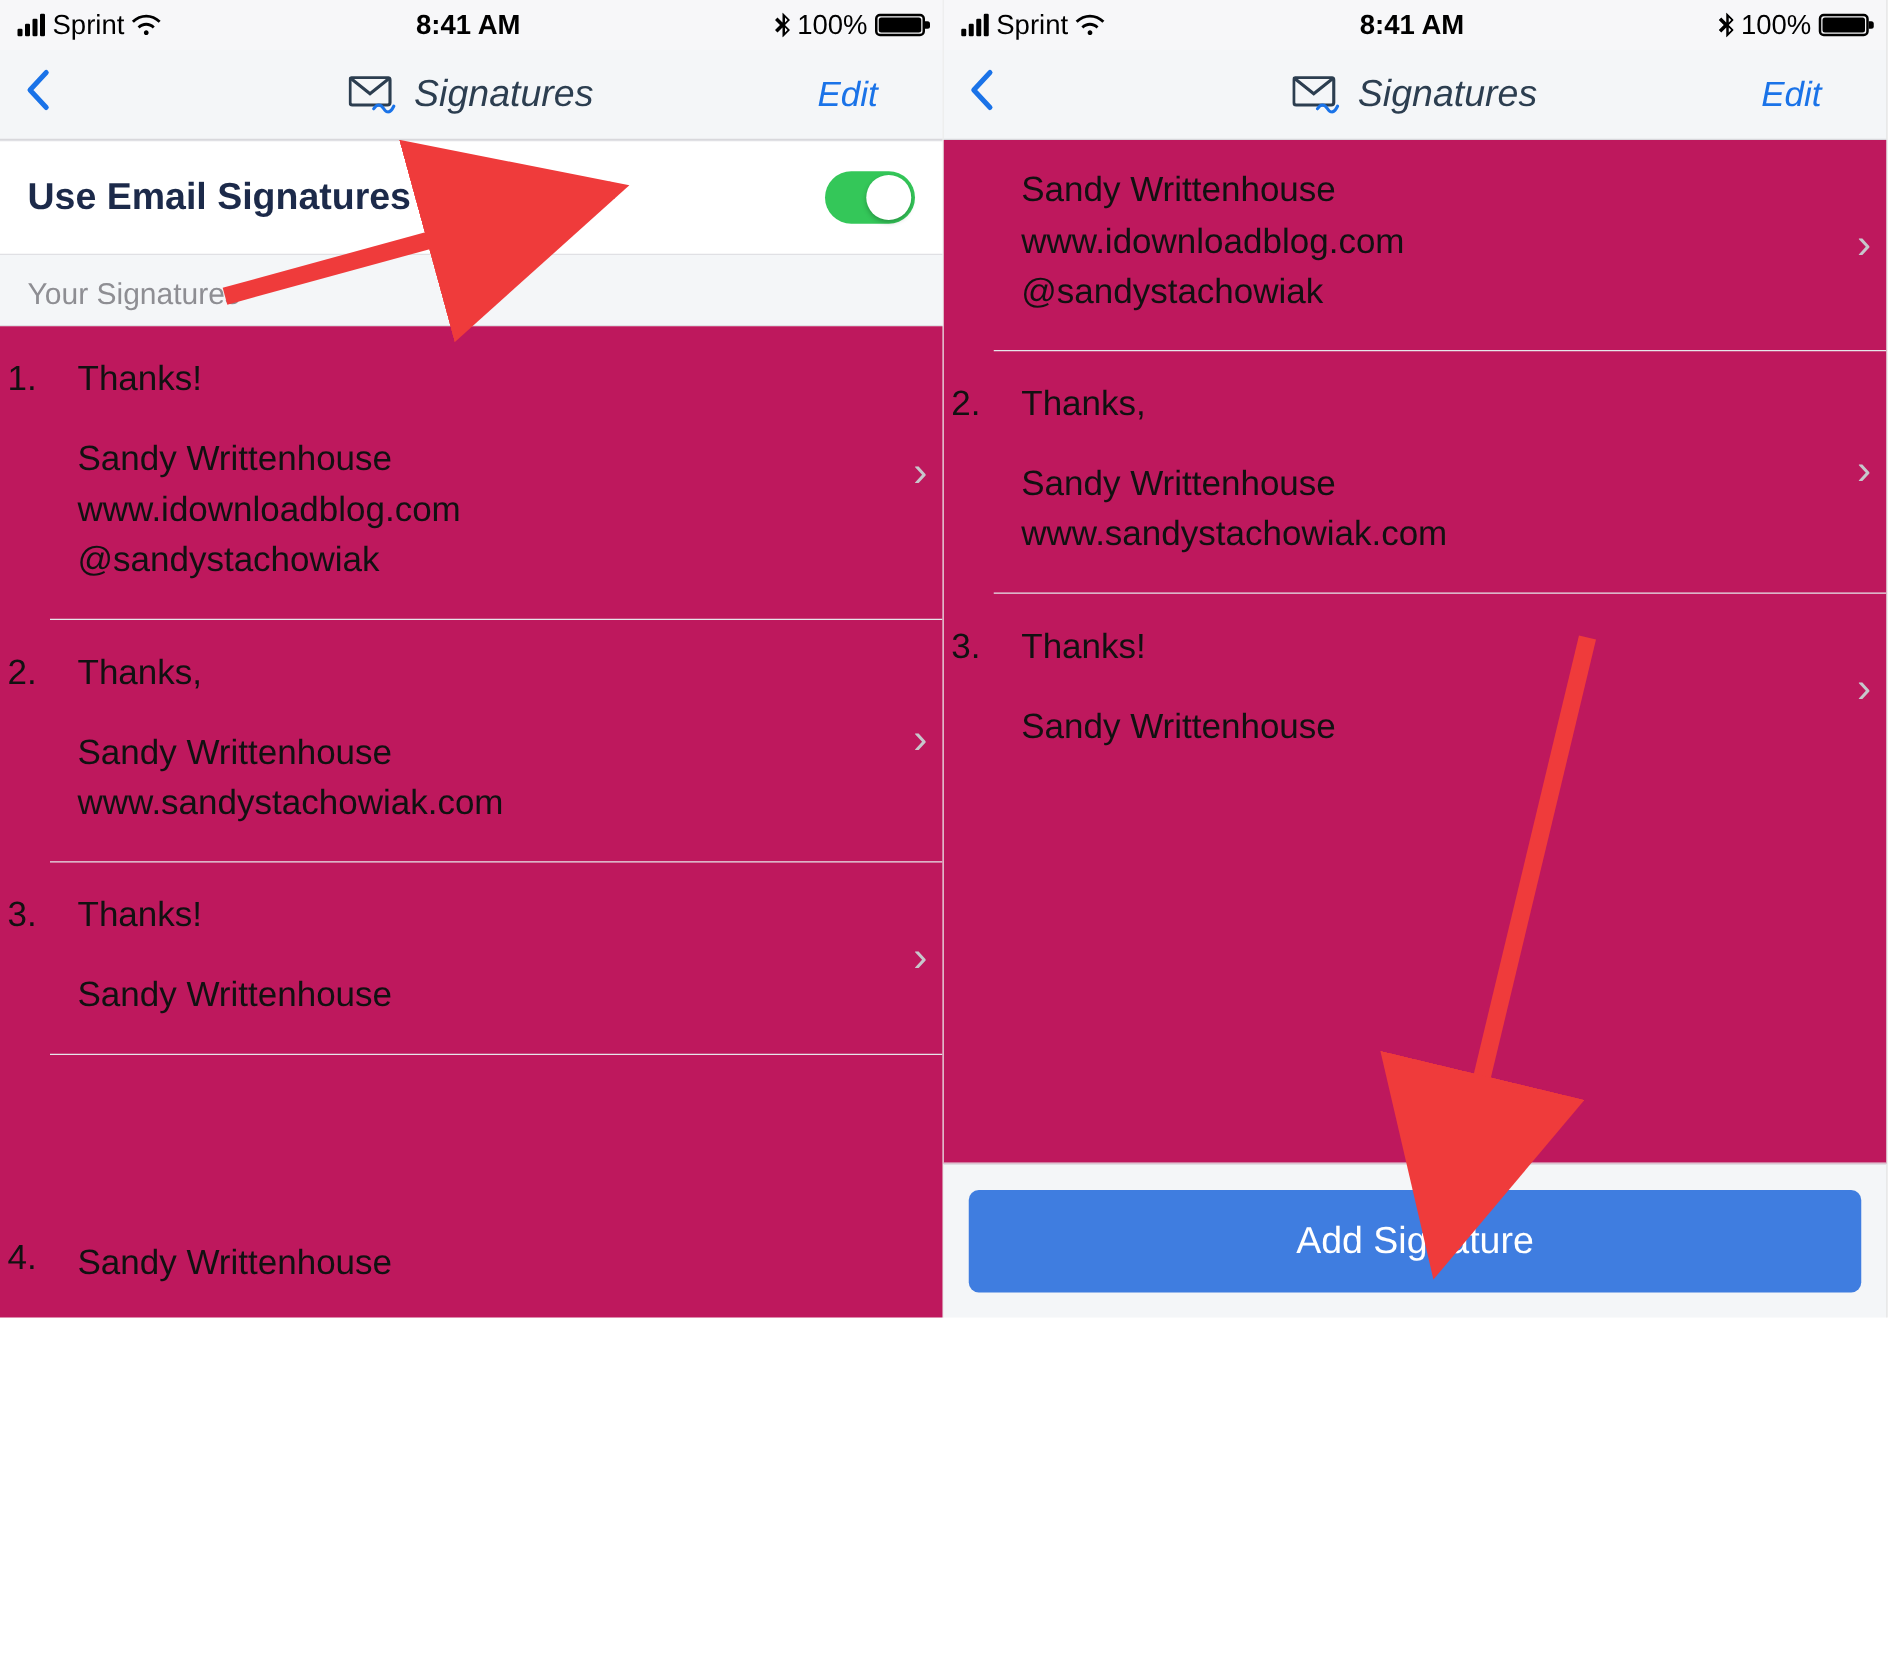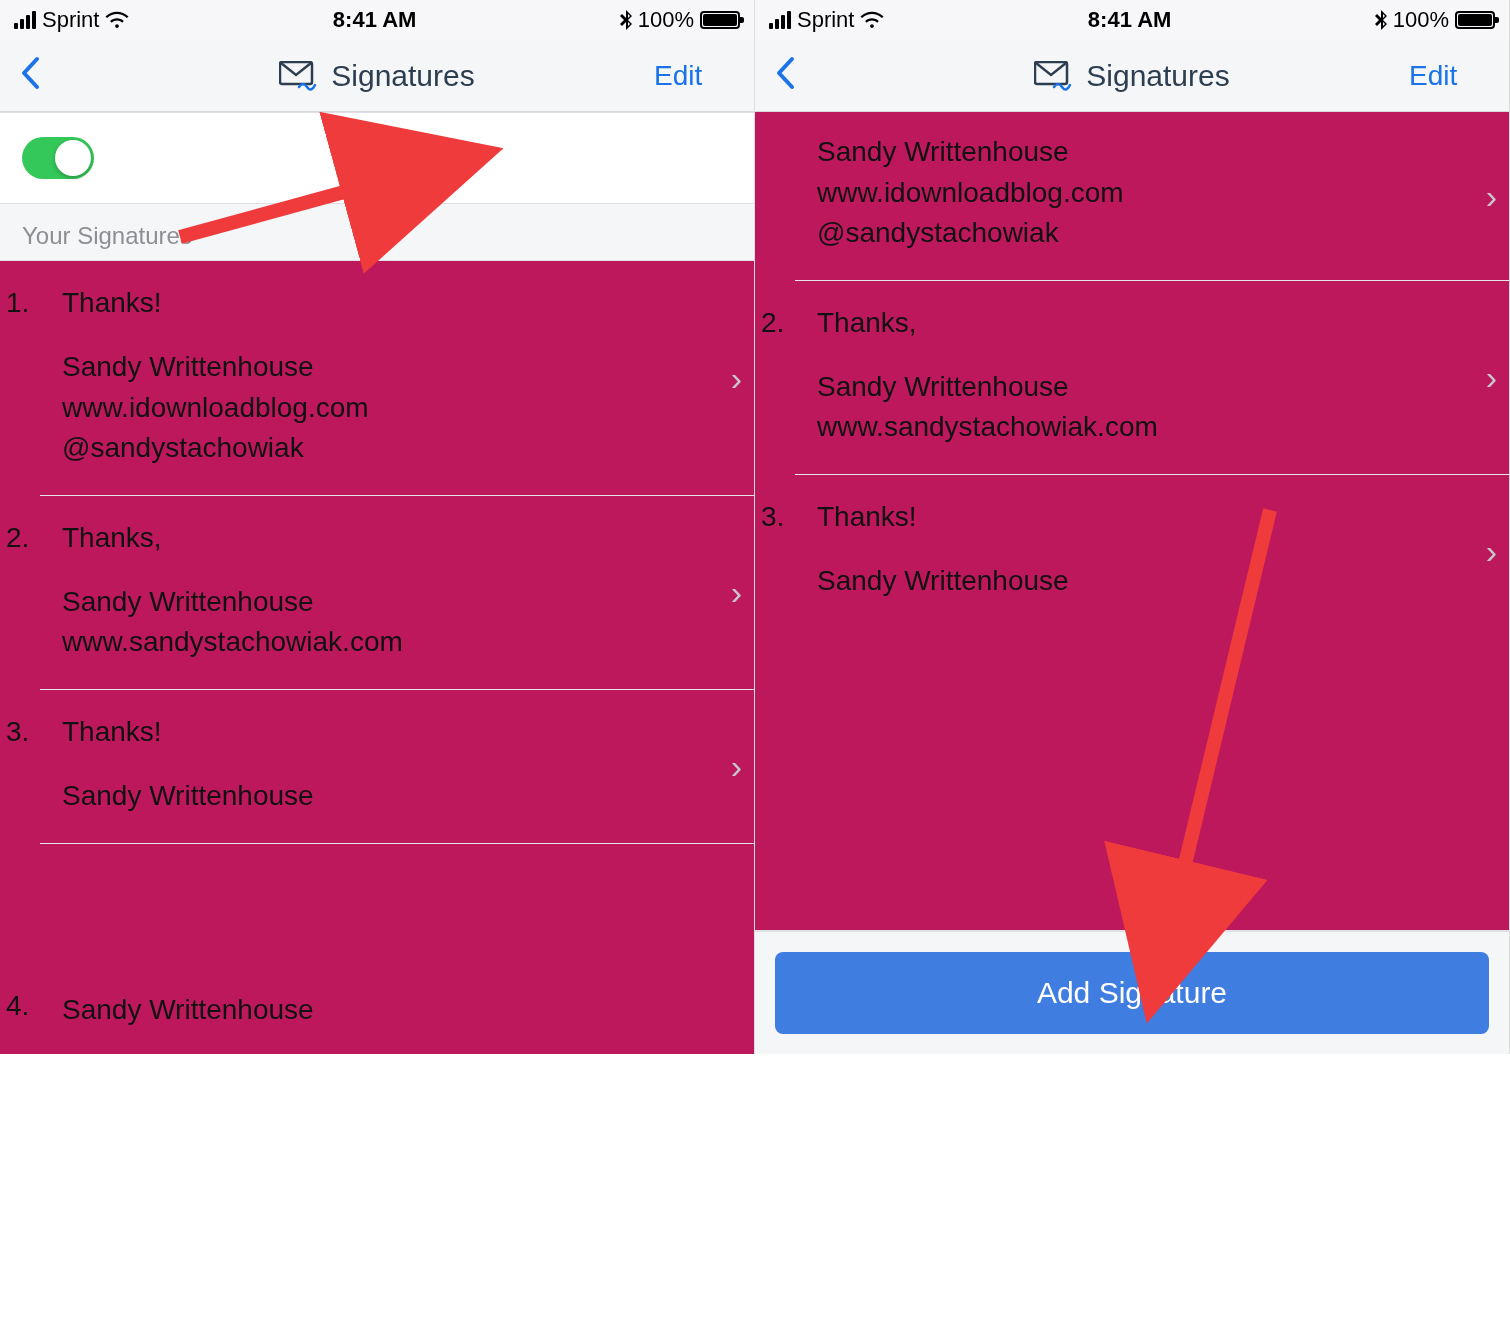--- a/index.html
+++ b/index.html
@@ -46,20 +46,21 @@
   .time { font-weight: 600; font-size: 22px;}
   
   .nav-header {
     height: 72px;
     background: #f4f6f8;
     border-bottom: 1px solid #d8d8dc;
     display: flex;
     align-items: center;
     justify-content: space-between;
     padding: 0 20px;
+    font-style: italic;
   }
   .nav-left { width: 80px; display:flex; align-items:center;}
   .nav-right { width: 80px; text-align: left; }
   .back-chevron { color: #1a73e8; font-size: 40px; line-height: 1; font-weight: 300;}
   .nav-title-wrap { display:flex; align-items:center; gap:14px; }
   .nav-title { font-size: 30px; font-weight: 500; color: #2c3e50; }
   .edit-link { color: #1a73e8; font-size: 28px; font-weight: 400; }
   .sig-app-icon svg { display:block; }
   
   .toggle-row {
@@ -185,20 +186,21 @@
           </svg>
       </span>
       <span class="nav-title">Signatures</span>
     </div>
     <div class="nav-right">
       <span class="edit-link">Edit</span>
     </div>
   </div>
 
   <div class="toggle-row">
+    <span class="toggle-label">Use Email Signatures</span>
     <span class="toggle">
         <span class="toggle-knob"></span>
       </span>
   </div>
 
   <div class="section-head">Your Signatures</div>
 
   <div class="sig-list">
     <div class="sig-item">
       <span class="sig-num">1.</span>

